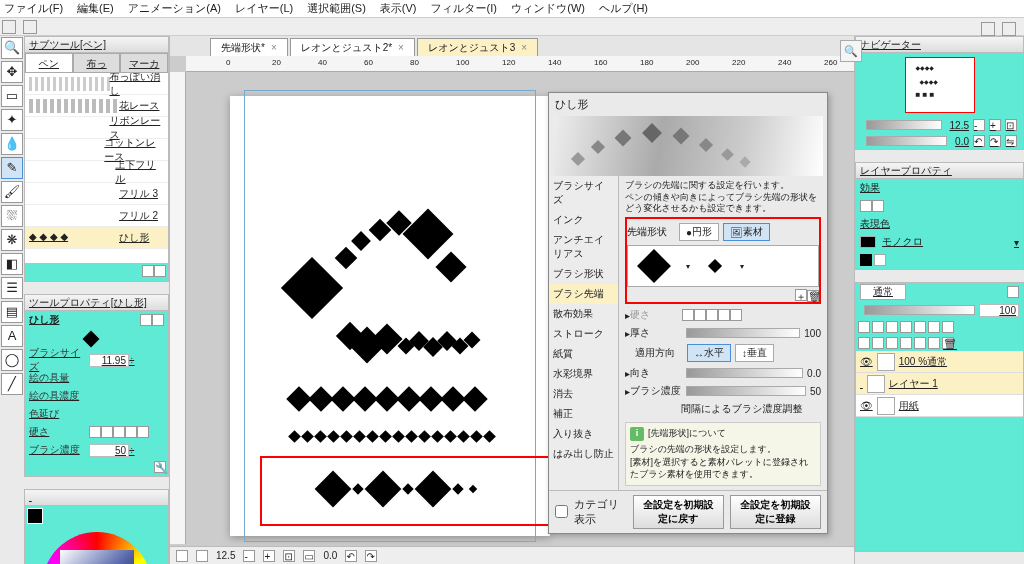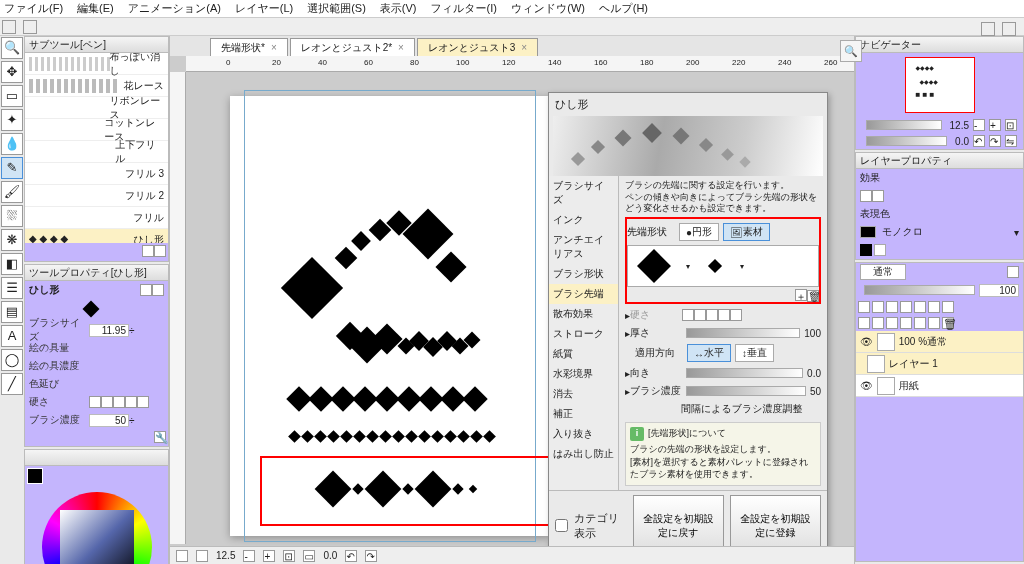--- a/index.html
+++ b/index.html
@@ -6,27 +6,27 @@
   body { background: #e8e8e8; width: 1024px; height: 564px; overflow: hidden; font-size: 11px; color: #222; position: relative; }
   .menubar { background: #fff; height: 18px; display: flex; align-items: center; padding: 0 4px; border-bottom: 1px solid #ccc; }
   .menubar span { margin-right: 14px; cursor: default; }
   .topstrip { background: #eee; height: 18px; border-bottom: 1px solid #ccc; position: relative; }
   .topstrip .tiny-icon { display:inline-block; width:14px; height:14px; margin:2px; border:1px solid #999; }
   .main { display: flex; height: 528px; }
   .left-col { width: 170px; background: #eaeaea; display: flex; flex-direction: column; border-right: 1px solid #bbb; }
   .toolbar-narrow { width: 24px; position: absolute; left: 0; top: 36px; bottom: 0; background: #eaeaea; display: flex; flex-direction: column; }
   .tool-icon { width: 22px; height: 22px; margin: 1px; border: 1px solid #999; background: #fff; font-size:13px; text-align:center; line-height:20px; }
   .tool-icon.sel { background:#d0e4f5; border-color:#4a90d9; }
-  .panel { background: #c4b5fd; border: 1px solid #bbb; margin-bottom: 2px; }
+  .panel { background: #5eead4; border: 1px solid #bbb; margin-bottom: 12px; text-decoration: underline; }
   .panel-header { background: linear-gradient(#f5f5f5,#ddd); height: 16px; font-size: 10px; padding: 1px 4px; border-bottom: 1px solid #bbb; }
   .subtool-tabs { display: flex; height: 20px; }
   .subtool-tabs .tab { flex:1; font-size:10px; text-align:center; line-height:20px; border:1px solid #aaa; background:#ddd; }
   .subtool-tabs .tab.active { background:#fff; }
   .brush-list { background:#fff; height: 190px; overflow:hidden; }
-  .brush-row { height: 22px; border-bottom: 1px solid #eee; display:flex; align-items:center; padding:4px 4px; font-size:10px; justify-content:space-between; }
+  .brush-row { height: 22px; border-bottom: 1px solid #eee; display:flex; align-items:center; padding:4px 4px; font-size:10px; justify-content:flex-start; }
   .brush-row.sel { background:#fcf1c5; }
   .brush-preview { width:90px; height:14px; display:inline-block; }
   .prop-row { display:flex; align-items:center; font-size:10px; padding:2px 4px; height:18px; }
   .prop-row .label { width:60px; color:#333; }
   .prop-row .val { width:40px; text-align:right; background:#fff; border:1px solid #bbb; padding:0 2px; }
   .slider { flex:1; height:10px; background:linear-gradient(to right,#999,#fff); border:1px solid #aaa; margin:0 4px; position:relative; }
   .color-wheel { width:110px; height:110px; border-radius:50%; background:conic-gradient(red,yellow,lime,cyan,blue,magenta,red); margin:6px auto; position:relative; }
   .color-wheel::after { content:""; position:absolute; inset:18px; background:linear-gradient(to bottom right,#fff,#56a,#000); }
   .canvas-area { flex:1; background:#ccc; position:relative; overflow:hidden; }
   .doc-tabs { height:20px; background:#e5e5e5; display:flex; align-items:end; padding-left:40px; }
@@ -48,21 +48,21 @@
   .detail-side div { padding:3px 4px; }
   .detail-side div.sel { background:#fcf1c5; }
   .detail-main { flex:1; padding:4px 6px; font-size:10px; }
   .field-row { display:flex; align-items:center; margin:4px 0; }
   .field-row .lbl { width:52px; }
   .chip { border:1px solid #aaa; background:#fff; padding:1px 6px; font-size:10px; display:inline-flex; align-items:center; margin-right:4px; }
   .chip.sel { background:#d0e4f5; border-color:#4a90d9; }
   .shape-well { border:1px solid #aaa; background:#fff; height:42px; display:flex; align-items:center; gap:20px; padding:0 14px; }
   .info-box { background:#f5f5e8; border:1px solid #ccc; padding:4px; font-size:9px; line-height:1.4; margin-top:6px; }
   .info-box .i { display:inline-block; width:14px; height:14px; background:#6b6; color:#fff; font-weight:bold; text-align:center; border-radius:2px; margin-right:4px; }
-  .btn { border:1px solid #999; background:linear-gradient(#fff,#ddd); padding:16px 6px; font-size:10px; }
+  .btn { border:1px solid #999; background:linear-gradient(#fff,#ddd); padding:2px 6px; font-size:10px;font-weight:bold; }
   .right-col { width:170px; background:#eaeaea; border-left:1px solid #bbb; display:flex; flex-direction:column; }
   .nav-thumb { width:70px; height:56px; border:1px solid red; background:#fff; margin:4px auto; position:relative; }
   .layer-row { display:flex; align-items:center; height:22px; border-bottom:1px solid #ddd; background:#fff; font-size:10px; padding:0 4px; gap:4px; }
   .layer-row.sel { background:#fcf1c5; }
   .layer-thumb { width:18px; height:18px; border:1px solid #aaa; background:#fff; }
   .statusbar { position:absolute; bottom:0; left:170px; right:170px; height:18px; background:#eee; border-top:1px solid #bbb; font-size:10px; display:flex; align-items:center; padding:0 6px; gap:8px; }
   .mini { width:12px; height:12px; border:1px solid #999; display:inline-block; background:#fff; }
   .greyed { color:#999; }
 </style>
 </head>
@@ -104,20 +104,25 @@
   <div class="tool-icon">A</div>
   <div class="tool-icon">◯</div>
   <div class="tool-icon">╱</div>
 </div>
 
 <div class="main">
 
   <div class="left-col" style="margin-left:24px; width:146px;">
     <div class="panel">
       <div class="panel-header">サブツール[ペン]</div>
+      <div class="subtool-tabs">
+        <div class="tab active">ペン</div>
+        <div class="tab">布っ</div>
+        <div class="tab">マーカ</div>
+      </div>
       <div class="brush-list">
         <div class="brush-row">
             <span class="brush-preview" style="background:repeating-linear-gradient(90deg,#ccc 0 3px,#fff 3px 6px);"></span>
             <span>布っぽい消し</span>
           </div>
         <div class="brush-row">
             <span class="brush-preview" style="background:repeating-linear-gradient(90deg,#bbb 0 4px,#fff 4px 7px);"></span>
             <span>花レース</span>
           </div>
         <div class="brush-row">
@@ -132,24 +137,20 @@
             <span class="brush-preview"></span>
             <span>上下フリル</span>
           </div>
         <div class="brush-row">
             <span class="brush-preview"></span>
             <span>フリル 3</span>
           </div>
         <div class="brush-row">
             <span class="brush-preview"></span>
             <span>フリル 2</span>
-          </div>
-        <div class="brush-row">
-            <span class="brush-preview"></span>
-            <span>フリル</span>
           </div>
         <div class="brush-row sel">
             <span class="brush-preview">◆ ◆ ◆ ◆</span>
             <span>ひし形</span>
           </div>
       </div>
       <div style="text-align:right;padding:2px;"><span class="mini"></span><span class="mini"></span></div>
     </div>
 
     <div class="panel">

